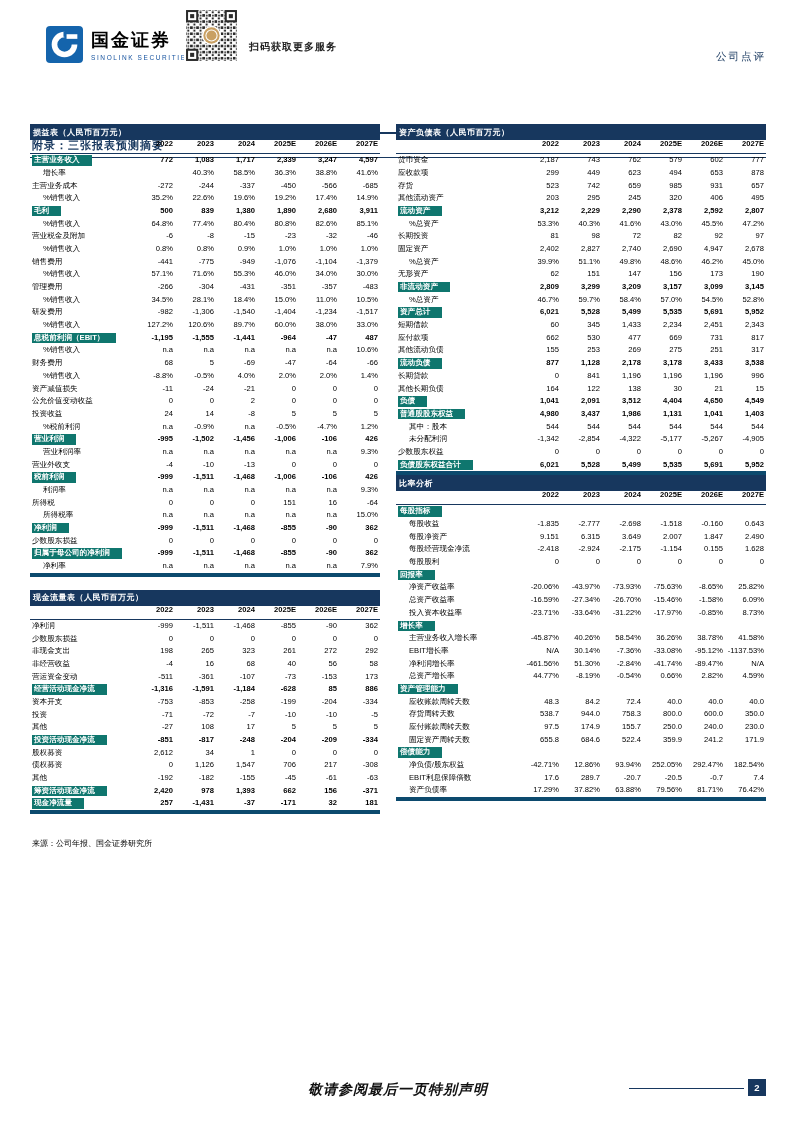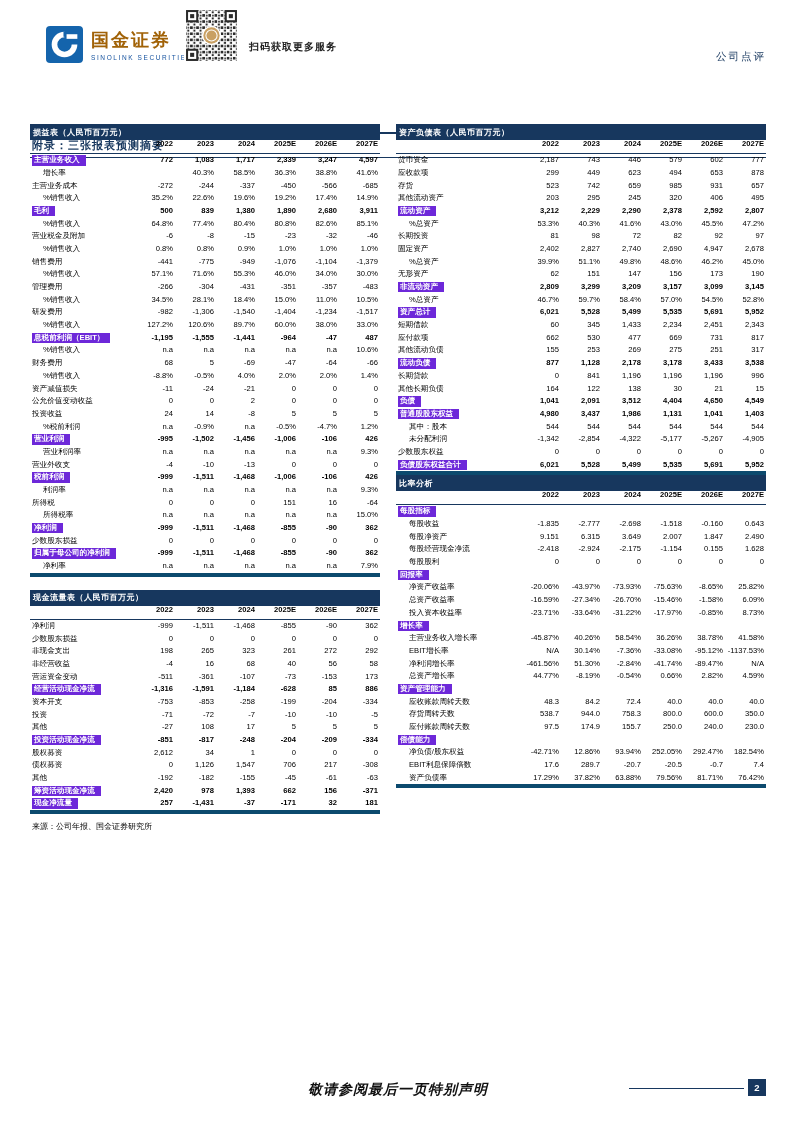--- a/index.html
+++ b/index.html
@@ -6,21 +6,21 @@
   html,body { background:#ffffff; }
   .page {
     position:relative; width:794px; height:1123px; background:#fff;
     font-family:"Liberation Sans","DejaVu Sans",sans-serif; color:#000; overflow:hidden;
   }
   
   .hdr { position:absolute; top:8px; left:46px; right:28px; height:82px; }
   .brand { position:absolute; left:0; top:18px; display:flex; align-items:center; }
   .logo-mark { width:37px; height:37px; }
   .brand-text { margin-left:8px; }
-  .brand-cn { font-size:18px; font-weight:bold; color:#a16207; letter-spacing:2px; }
+  .brand-cn { font-size:18px; font-weight:bold; color:#000000; letter-spacing:2px; }
   .brand-en { font-size:6.5px; color:#14519e; letter-spacing:1.6px; margin-top:2px; }
   .qr-wrap { position:absolute; left:138px; top:0; display:flex; align-items:center; }
   .qr { width:55px; height:55px; }
   .qr-caption { font-size:10px; font-weight:bold; color:#222; margin-left:10px; margin-top:22px; letter-spacing:1px; }
   .doc-type { position:absolute; right:0; top:42px; font-size:10.5px; color:#17375e; letter-spacing:2px; }
   
   .appendix-band {
     position:absolute; top:94px; left:30px; right:28px;
     border-top:2.5px solid #17375e; border-bottom:1.2px solid #17375e;
     padding:4px 2px 4px 2px;
@@ -37,24 +37,24 @@
   
   .fin-table { width:100%; font-size:7.6px; border-bottom:4px solid #0c4a6e; }
   .t-band { background:#17375e; color:#fff; font-weight:bold; font-size:8px; padding:2.5px 3px; letter-spacing:0.5px; }
   .t-years { display:flex; border-bottom:1px solid #17375e; font-weight:bold; }
   .t-years .t-label { min-height:13px; }
   .t-row { display:flex; align-items:center; min-height:12.7px; }
   .t-label { flex:1 1 auto; padding-left:2px; white-space:nowrap; overflow:hidden; line-height:1.1; }
   .t-label.sub { padding-left:13px; }
   .t-val { flex:0 0 41px; width:41px; text-align:right; padding-right:2px; line-height:1.1; }
   .t-row.hl .lbl-text, .t-row.sec .lbl-text {
-    background:#6d28d9; color:#fff; font-weight:bold; display:inline-block; padding:1px 6px 1px 2px;
+    background:#0f766e; color:#fff; font-weight:bold; display:inline-block; padding:1px 12px 1px 2px;
   }
   .t-row.hl .t-val { font-weight:bold; }
-  .source-note { margin-top:7px; font-size:8px; color:#000; padding-left:2px; }
+  .source-note { margin-top:24px; font-size:8px; color:#000; padding-left:2px; }
   
   .footer { position:absolute; left:30px; right:28px; bottom:27px; height:17px; }
   .disclaimer {
     position:absolute; left:0; right:0; top:2px; text-align:center;
     font-family:"Liberation Serif","DejaVu Serif",serif; font-style:italic; font-weight:bold;
     font-size:14px; color:#111; letter-spacing:1px;
   }
   .pg-line { position:absolute; right:22px; top:9px; width:115px; border-top:1px solid #17375e; }
   .pg-box {
     position:absolute; right:0; top:0; width:18px; height:17px; background:#17375e;
@@ -581,21 +581,21 @@
             <div class="t-val">2023</div>
             <div class="t-val">2024</div>
             <div class="t-val">2025E</div>
             <div class="t-val">2026E</div>
             <div class="t-val">2027E</div>
           </div>
           <div class="t-row ">
             <div class="t-label"><div class="lbl-text" style="display: inline;">货币资金</div></div>
             <div class="t-val">2,187</div>
             <div class="t-val">743</div>
-            <div class="t-val">446</div>
+            <div class="t-val">762</div>
             <div class="t-val">579</div>
             <div class="t-val">602</div>
             <div class="t-val">777</div>
           </div>
           <div class="t-row ">
             <div class="t-label"><div class="lbl-text" style="display: inline;">应收款项</div></div>
             <div class="t-val">299</div>
             <div class="t-val">449</div>
             <div class="t-val">623</div>
             <div class="t-val">494</div>
@@ -975,20 +975,29 @@
             <div class="t-val">350.0</div>
           </div>
           <div class="t-row ">
             <div class="t-label sub"><div class="lbl-text" style="display: inline;">应付账款周转天数</div></div>
             <div class="t-val">97.5</div>
             <div class="t-val">174.9</div>
             <div class="t-val">155.7</div>
             <div class="t-val">250.0</div>
             <div class="t-val">240.0</div>
             <div class="t-val">230.0</div>
+          </div>
+          <div class="t-row ">
+            <div class="t-label sub"><div class="lbl-text" style="display: inline;">固定资产周转天数</div></div>
+            <div class="t-val">655.8</div>
+            <div class="t-val">684.6</div>
+            <div class="t-val">522.4</div>
+            <div class="t-val">359.9</div>
+            <div class="t-val">241.2</div>
+            <div class="t-val">171.9</div>
           </div>
           <div class="t-row sec">
             <div class="t-label"><div class="lbl-text" style="display: inline-block;">偿债能力</div></div>
             <div class="t-val"></div>
             <div class="t-val"></div>
             <div class="t-val"></div>
             <div class="t-val"></div>
             <div class="t-val"></div>
             <div class="t-val"></div>
           </div>

